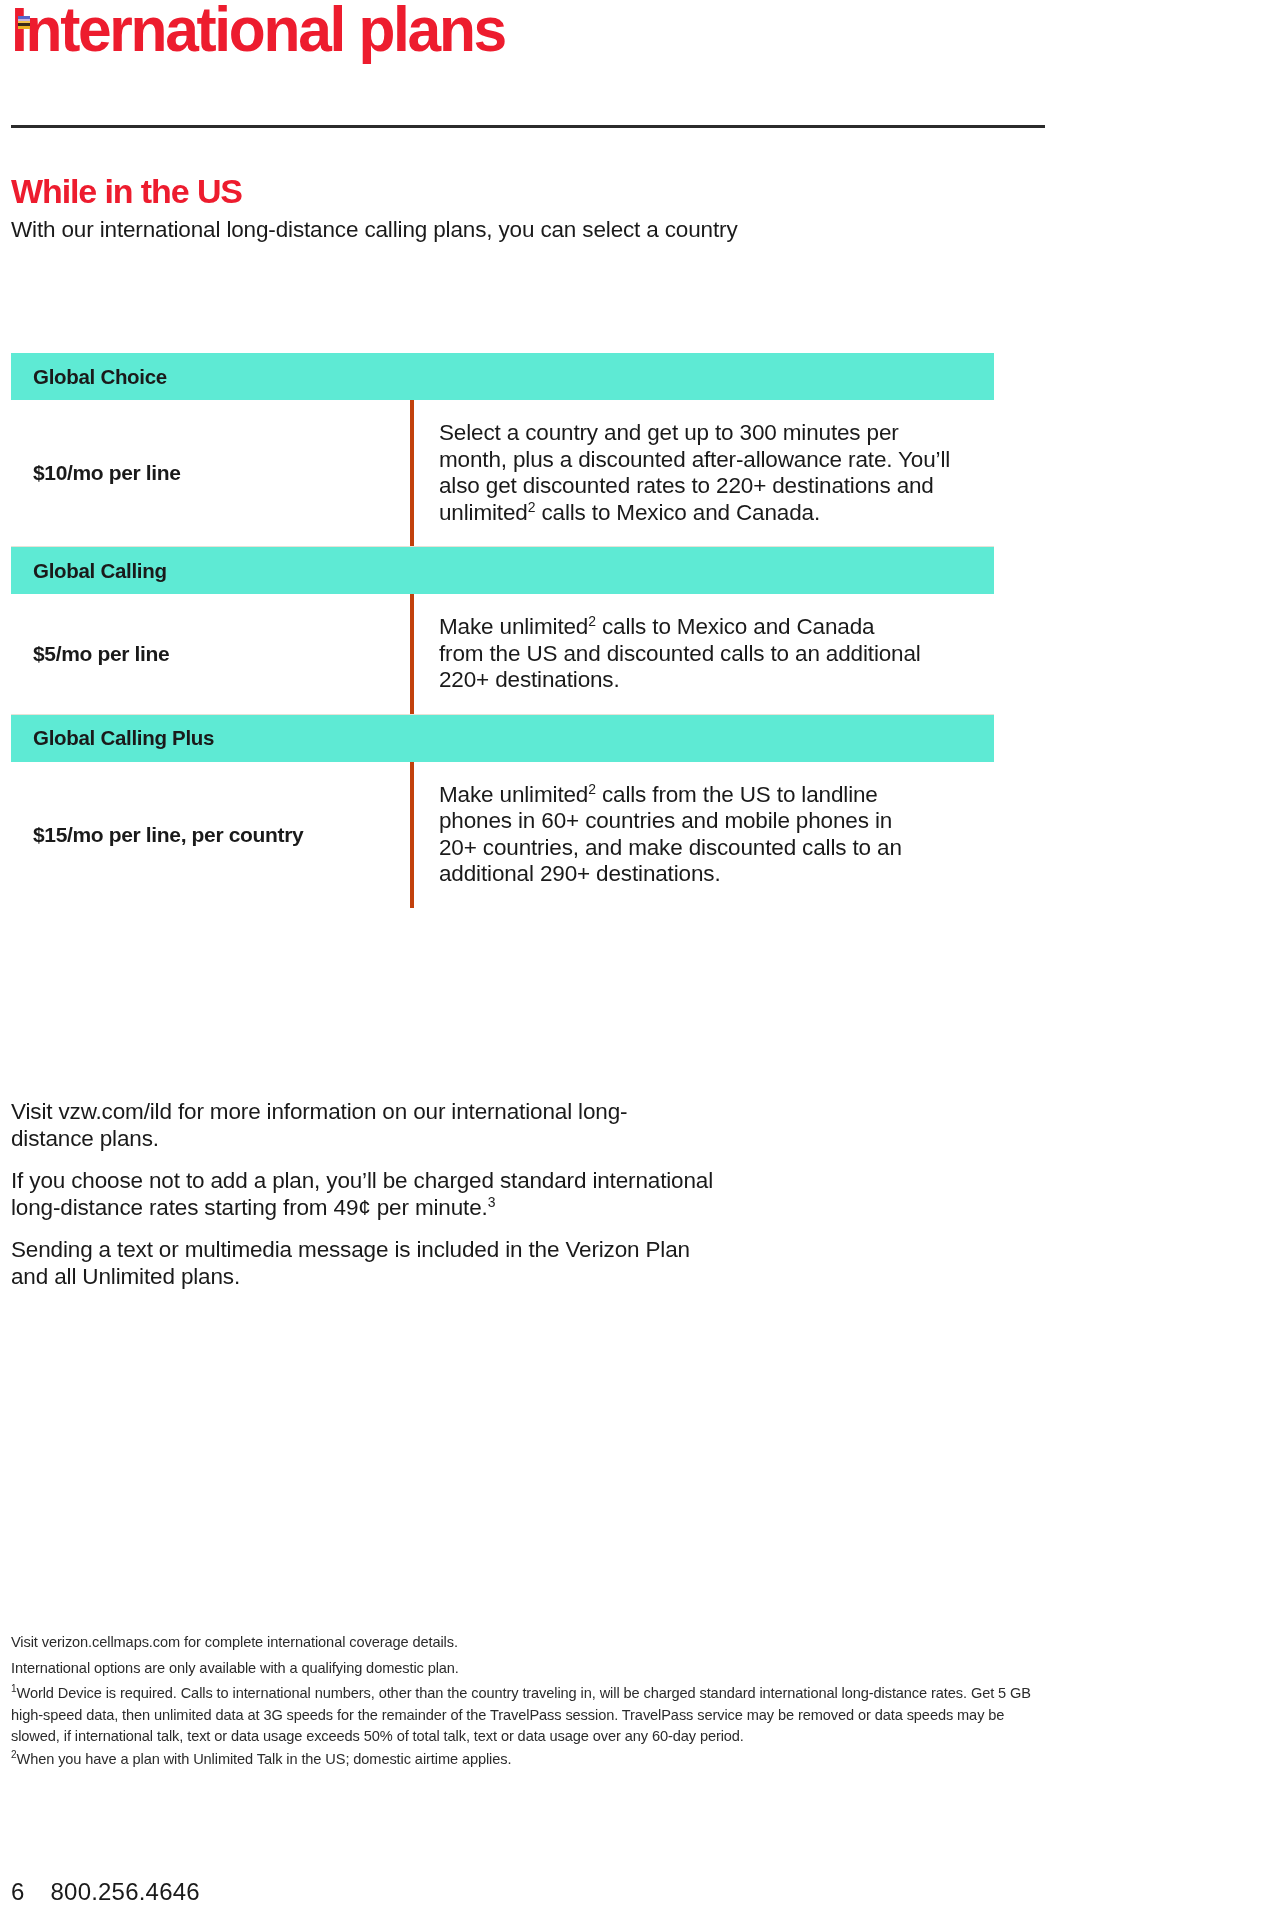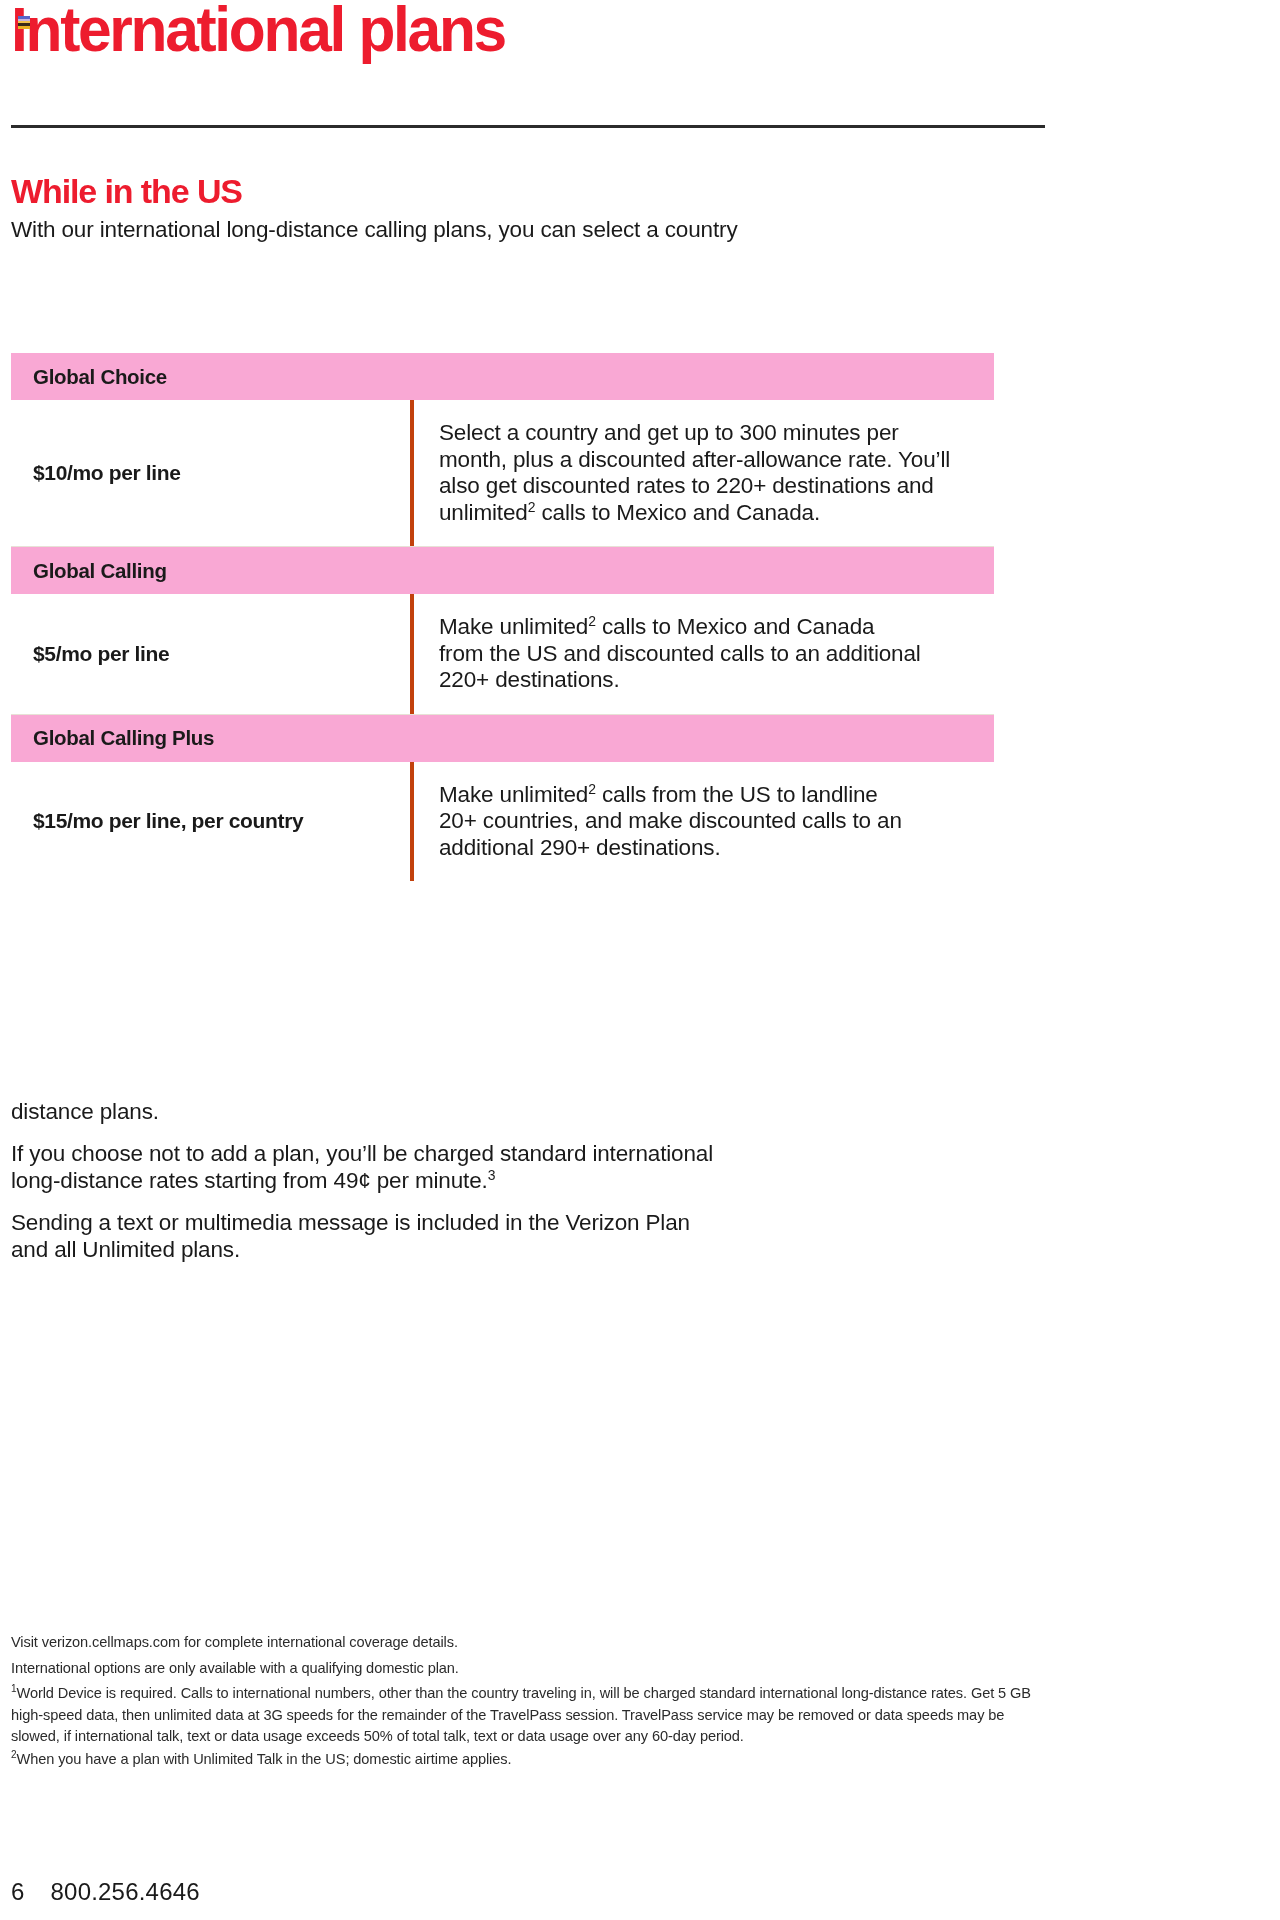--- a/index.html
+++ b/index.html
@@ -92,21 +92,21 @@
   .intro .ln { display: block; }
 
   
   .plans-table {
     position: absolute;
     left: 11px;
     top: 353px;
     width: 983px;
   }
   .band {
-    background: #f9a8d4;
+    background: #5eead4;
     height: 47px;
     display: flex;
     align-items: center;
     padding-left: 22px;
     box-sizing: border-box;
   }
   .band-label {
     font-size: 20.5px;
     font-weight: 700;
     color: #1a1a1a;
@@ -259,30 +259,32 @@
     <div class="band">
       <span class="band-label">Global Calling Plus</span>
     </div>
     <div class="row">
       <div class="cell-price">
         <span class="price-label">$15/mo per line, per country</span>
       </div>
       <div class="cell-desc">
         <div class="desc-text">
           <span class="ln">Make unlimited<sup>2</sup> calls from the US to landline</span>
+          <span class="ln">phones in 60+ countries and mobile phones in</span>
           <span class="ln">20+ countries, and make discounted calls to an</span>
           <span class="ln">additional 290+ destinations.</span>
         </div>
       </div>
     </div>
 
   </div>
 
   <div class="body-blocks">
     <div class="para">
+      <span class="ln">Visit vzw.com/ild for more information on our international long-</span>
       <span class="ln">distance plans.</span>
     </div>
     <div class="para">
       <span class="ln">If you choose not to add a plan, you’ll be charged standard international</span>
       <span class="ln">long-distance rates starting from 49¢ per minute.<sup>3</sup></span>
     </div>
     <div class="para">
       <span class="ln">Sending a text or multimedia message is included in the Verizon Plan</span>
       <span class="ln">and all Unlimited plans.</span>
     </div>

